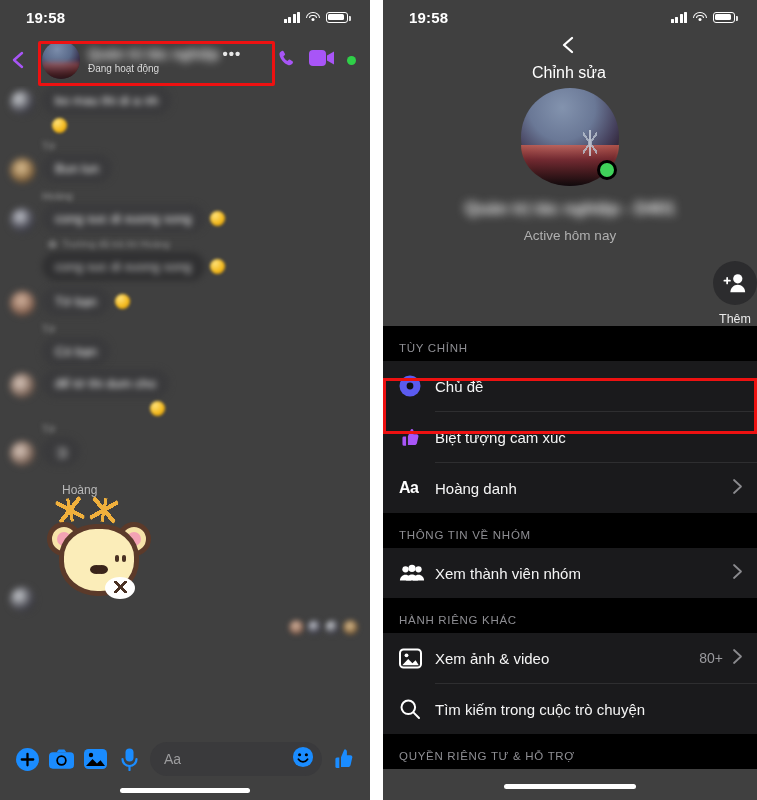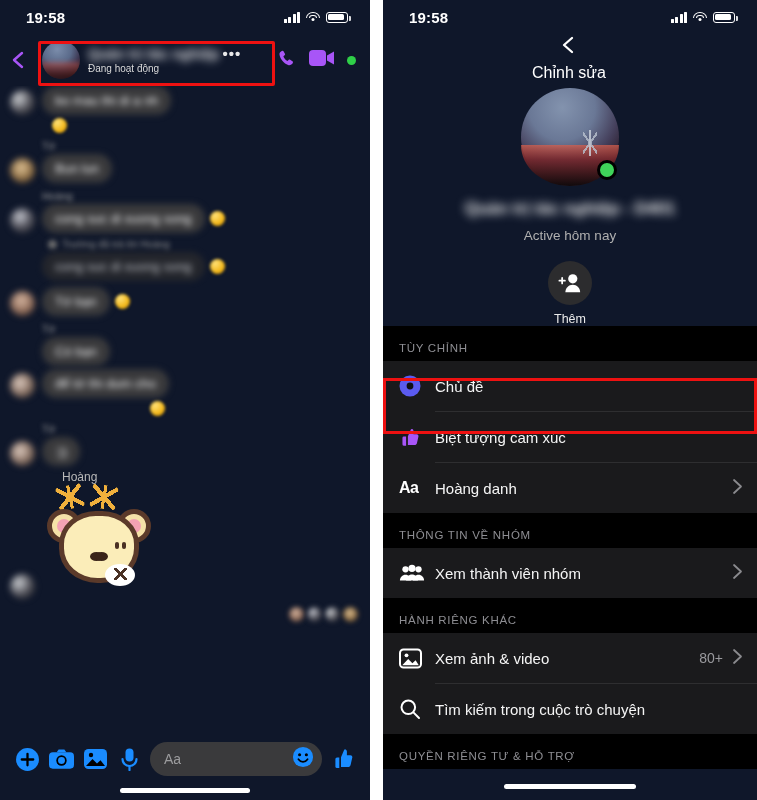--- a/index.html
+++ b/index.html
@@ -5,21 +5,21 @@
   * { box-sizing: border-box; margin: 0; padding: 0; }
   html, body {
     width: 757px; height: 800px;
     background: #ffffff;
     font-family: "Liberation Sans", sans-serif;
     overflow: hidden;
   }
   #root { position: relative; width: 757px; height: 800px; display: flex; background:#fff; }
 
   
-  .panel { position: relative; height: 800px; background: #0f172a; overflow: hidden; }
+  .panel { position: relative; height: 800px; background: #404040; overflow: hidden; }
   #panel-left  { width: 370px; }
   .panel-gap   { width: 13px; height: 800px; background: #ffffff; }
   #panel-right { width: 374px; }
 
   
   .status-bar {
     height: 34px; display: flex; align-items: center;
     justify-content: space-between; padding: 0 22px 0 26px;
     color: #fff; position: relative; z-index: 5;
   }
@@ -79,21 +79,21 @@
   .bubble.dim { background:#2b2b2d; opacity:.75; }
   .bubble-wrap { display:flex; align-items:center; gap:5px; }
   .react { width:15px; height:15px; border-radius:50%;
     background: radial-gradient(circle at 35% 30%, #ffe27a, #f2b617 60%, #c98a06); filter: blur(1.6px); }
   .react-row { padding-left: 52px; margin: 2px 0 6px; }
   .reply-ctx { color:#8c8c8c; font-size:10px; margin: 6px 0 2px 48px; filter: blur(2.4px);
     display:flex; align-items:center; gap:5px; }
   .reply-ctx .arr { width:9px; height:9px; border-radius:50%; background:#6f6f6f; }
 
   
-  #sticker-block { margin-top:4px; }
+  #sticker-block { margin-top:17px; }
   .sticker-name { color:#b9b9b9; font-size:12px; margin: 0 0 3px 62px; }
   .sticker-row { display:flex; align-items:flex-end; gap:8px; padding-left:10px; }
   .bear { position:relative; width:112px; height:112px; }
   .bear .spark { position:absolute; width:26px; height:24px; top:-2px;
     background:
       linear-gradient(40deg, transparent 44%, #f0b03c 44%, #f0b03c 56%, transparent 56%),
       linear-gradient(-40deg, transparent 44%, #f0b03c 44%, #f0b03c 56%, transparent 56%),
       linear-gradient(90deg, transparent 44%, #f0b03c 44%, #f0b03c 56%, transparent 56%);
     border-radius:4px; }
   .bear .spark.s1 { left:14px; transform: rotate(-12deg); }
@@ -144,21 +144,21 @@
     background:
       linear-gradient(90deg, transparent 44%, #cfd6e0 44%, #cfd6e0 56%, transparent 56%),
       linear-gradient(55deg, transparent 46%, #b9c2cf 46%, #b9c2cf 54%, transparent 54%),
       linear-gradient(-55deg, transparent 46%, #b9c2cf 46%, #b9c2cf 54%, transparent 54%);
     opacity:.8; }
   .big-avatar .online { position:absolute; right:2px; bottom:6px; width:20px; height:20px;
     border-radius:50%; background:#3fd35a; border:3px solid #000; }
   .prof-name { color:#f0f0f0; font-size:17px; font-weight:600; margin-top:13px;
     filter: blur(4.6px); }
   .prof-sub { color:#b0b0b0; font-size:13.5px; margin-top:9px; }
-  .quick-actions { display:flex; justify-content:center; gap:28px; margin-top:18px; }
+  .quick-actions { display:flex; justify-content:flex-end; gap:28px; margin-top:18px; }
   .qa { display:flex; flex-direction:column; align-items:center; gap:7px; }
   .qa-circle { width:44px; height:44px; border-radius:50%; display:flex;
     align-items:center; justify-content:center; }
   .qa-circle.grey { background:#2c2c2e; }
   .qa-circle.purple { background:#a855f7; }
   .qa-label { color:#eaeaea; font-size:12.5px; }
 
   .section-head { color:#8e8e93; font-size:11.5px; letter-spacing:.7px;
     padding: 16px 16px 7px 16px; background:#000; }
   .menu-group { background:#1a1a1c; }

